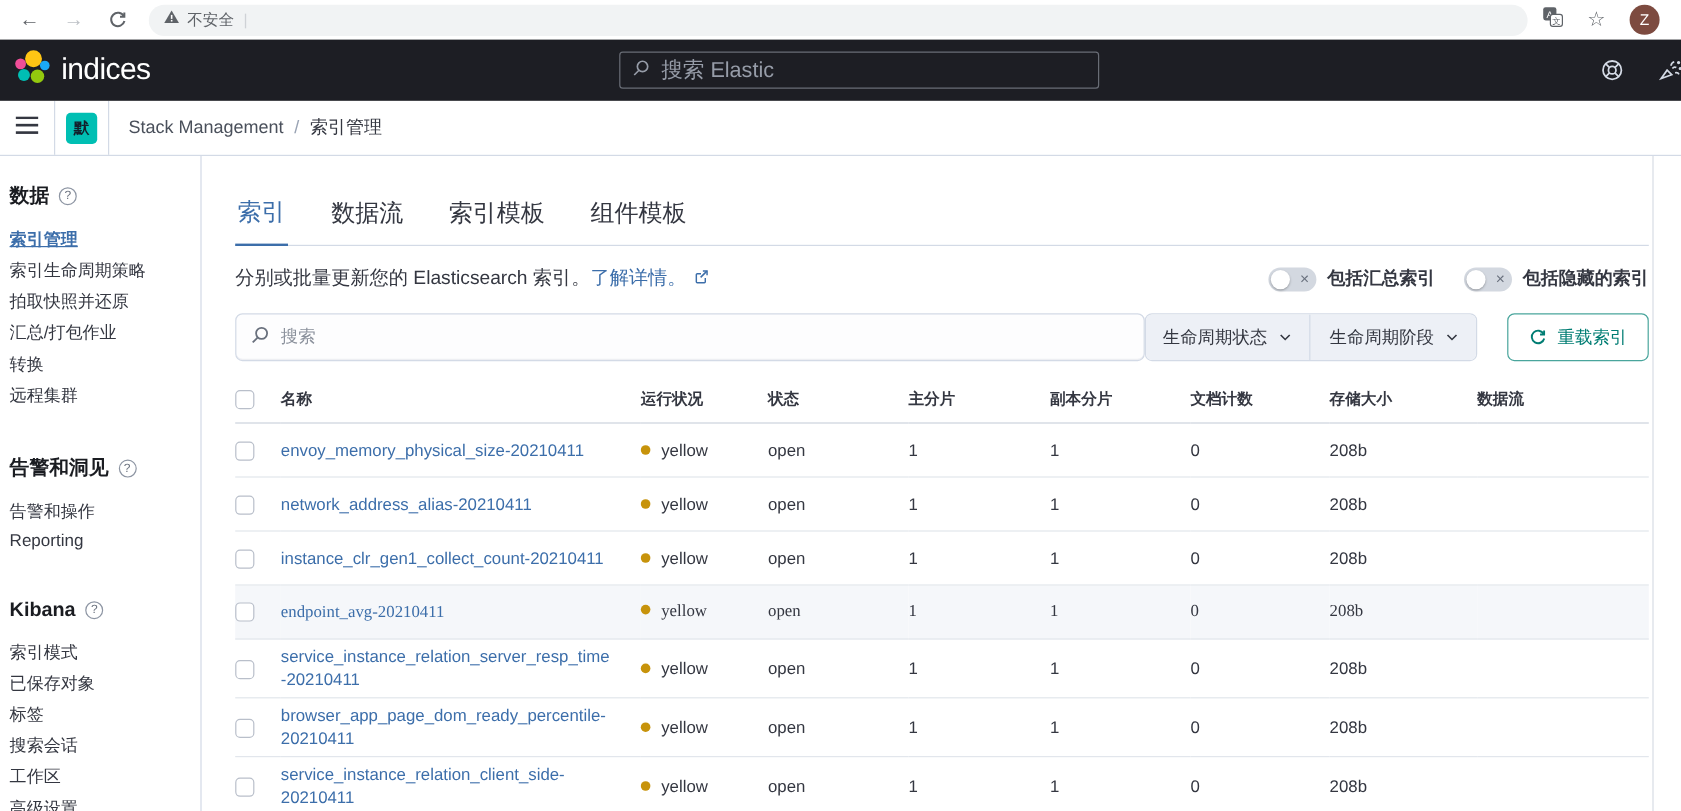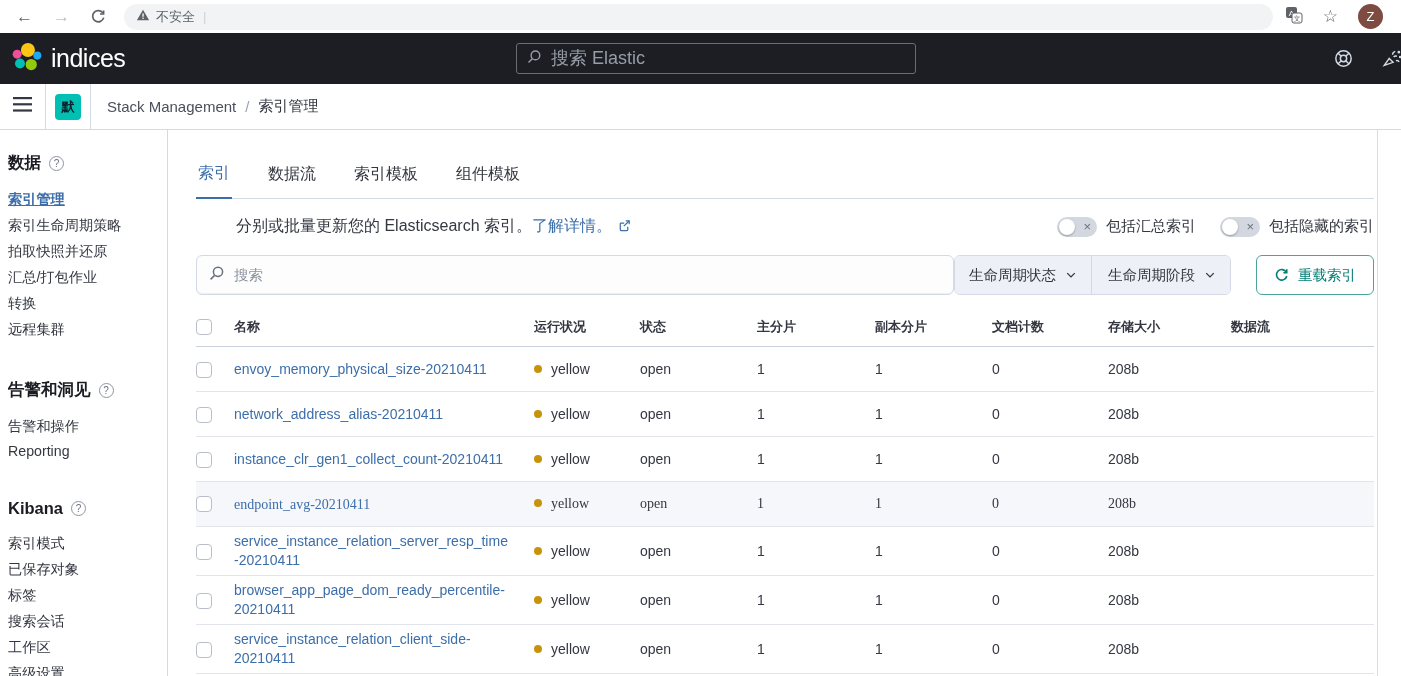--- a/index.html
+++ b/index.html
@@ -54,36 +54,36 @@
   .nav-items { margin-top:13px; }
   .nav-item { display:block; font-size:14.2px; color:#343741; text-decoration:none; padding:2.5px 0; margin-bottom:2px; cursor:pointer; }
   .nav-item.active { color:#3c6eaa; text-decoration:underline; font-weight:600; }
   .q-badge { width:15px; height:15px; border-radius:50%; border:1px solid #8d95a3; color:#69707d;
     font-size:10px; font-weight:400; display:inline-flex; align-items:center; justify-content:center; margin-left:8px; }
 
   .main { flex:1; padding:24px 27px 0 28px; position:relative; }
 
   
   .tabs { display:flex; gap:34px; border-bottom:1px solid #d3dae6; }
-  .tab { background:none; border:none; font-family:inherit; font-size:16px; color:#343741;
+  .tab { background:none; border:none; font-family:inherit; font-size:20px; color:#343741;
     padding:9px 2px 13px; cursor:pointer; }
   .tab.active { color:#3c6eaa; font-weight:500; border-bottom:2px solid #3c6eaa; margin-bottom:-1px; }
 
   
-  .desc-row { display:flex; align-items:center; margin-top:17px;margin-left:40px; }
+  .desc-row { display:flex; align-items:center; margin-top:17px; }
   .desc-text { font-size:16px; color:#343741; }
   .learn-link { font-size:16px; color:#3c6eaa; text-decoration:none; cursor:pointer; }
   .ext-icon { margin-left:6px; vertical-align:-1px; }
   .toggles { margin-left:auto; display:flex; align-items:center; gap:24px; }
   .toggle-wrap { display:flex; align-items:center; gap:9px; cursor:pointer; }
   .switch { width:40px; height:20px; border-radius:10px; background:#d3d8e0; position:relative; flex:none; }
   .knob { position:absolute; left:2px; top:2px; width:16px; height:16px; border-radius:50%; background:#fff;
     box-shadow:0 1px 2px rgba(0,0,0,.3); }
   .switch-x { position:absolute; right:6px; top:50%; transform:translateY(-54%); font-size:13px; color:#69707d; }
-  .toggle-label { font-size:15px; color:#343741; }
+  .toggle-label { font-size:15px; color:#343741;font-weight:bold; }
 
   
   .controls-row { display:flex; align-items:center; margin-top:18px; }
   .search-box { flex:1; height:40px; border:1px solid #d3dae6; border-radius:6px; background:#fdfdfe;
     display:flex; align-items:center; padding:0 12px; gap:9px; box-shadow:inset 0 -1px 0 rgba(152,162,179,.15); }
   .search-box input { flex:1; border:none; outline:none; background:transparent; font-size:14.5px; color:#343741; }
   .search-box input::placeholder { color:#8b919c; }
   .filter-group { display:flex; height:40px; border:1px solid #d3dae6; border-radius:6px; overflow:hidden;
     flex:none; }
   .filter-btn { background:#edf0f6; border:none; font-family:inherit; font-size:14.5px; color:#343741;

